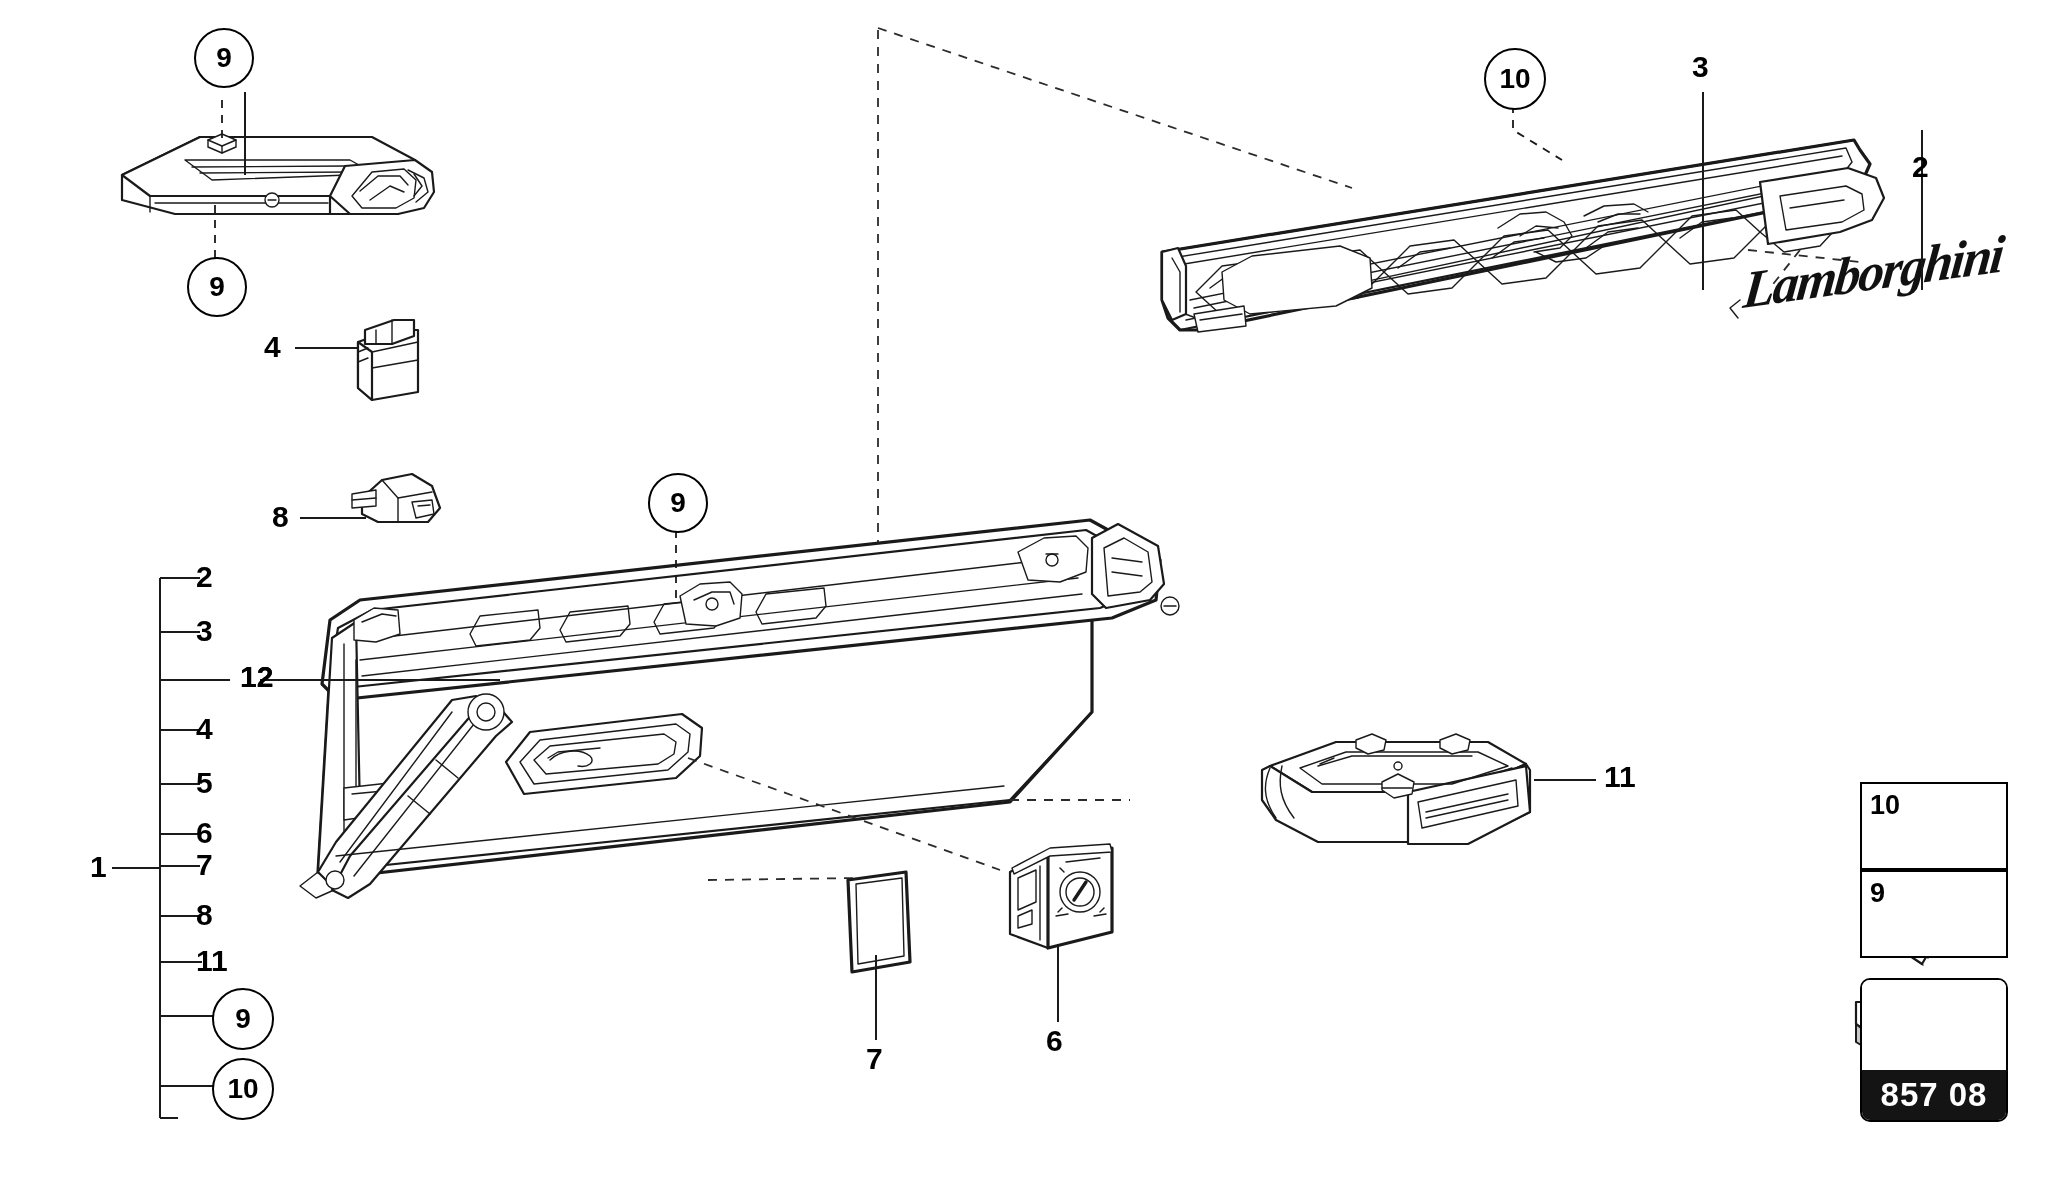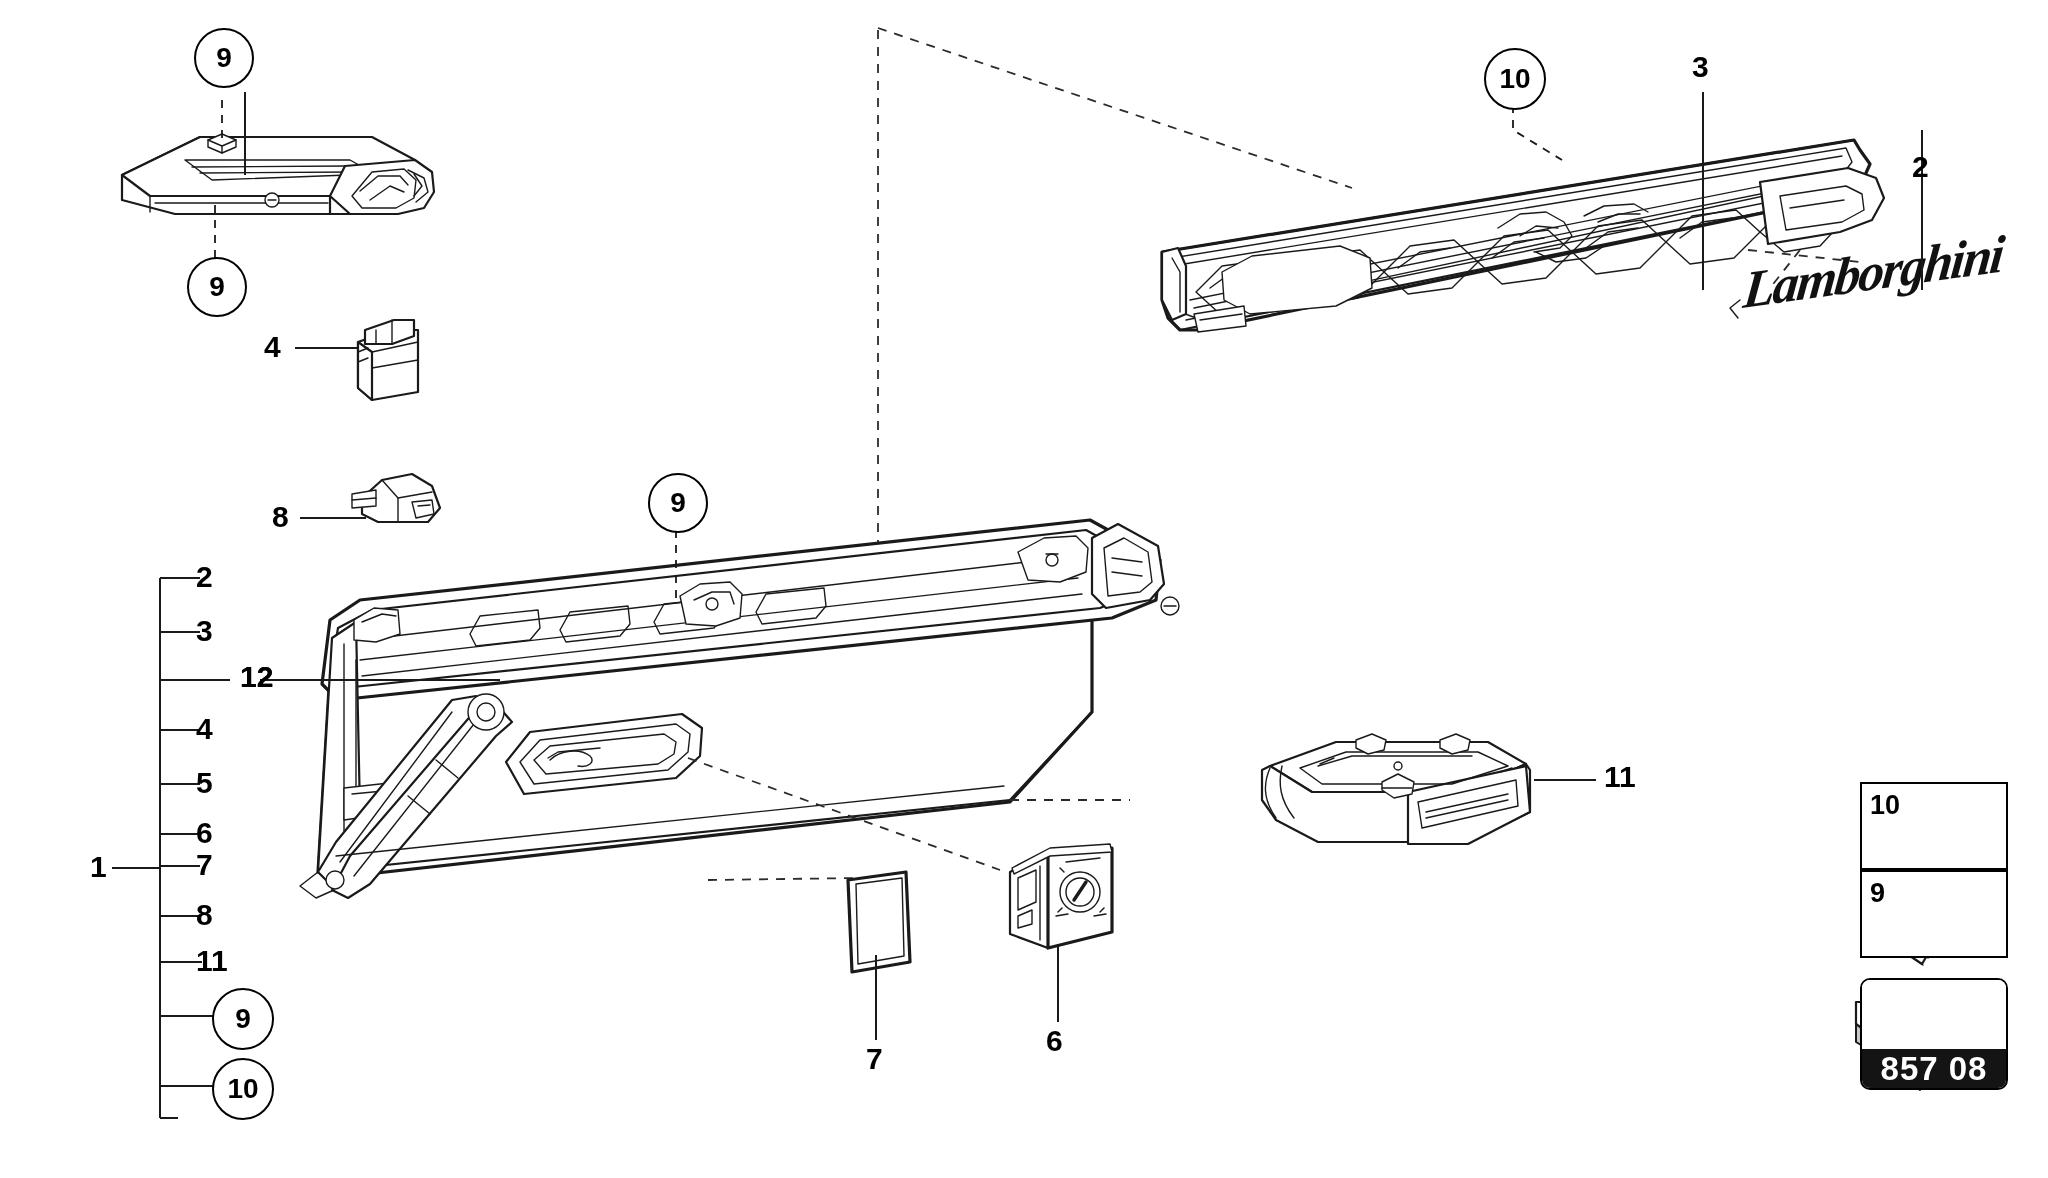--- a/index.html
+++ b/index.html
@@ -468,20 +468,20 @@
   <div class="callout-circle" style="left:212px; top:988px; width:58px; height:58px;">9</div>
   <div class="callout-circle" style="left:212px; top:1058px; width:58px; height:58px;">10</div>
 
   <div class="legend-box" style="left:1860px; top:782px; width:148px; height:88px;">
     <span class="legend-num">10</span>
   </div>
   <div class="legend-box" style="left:1860px; top:870px; width:148px; height:88px;">
     <span class="legend-num">9</span>
   </div>
 
-  <div class="badge" style="left:1860px; top:978px; width:148px; height:112px;">
+  <div class="badge" style="left:1860px; top:978px; width:148px; height:144px;">
     <div class="badge-top"></div>
     <div class="badge-bottom">
       <span class="badge-text">857 08</span>
     </div>
   </div>
 
 </div>
 
 </body></html>

